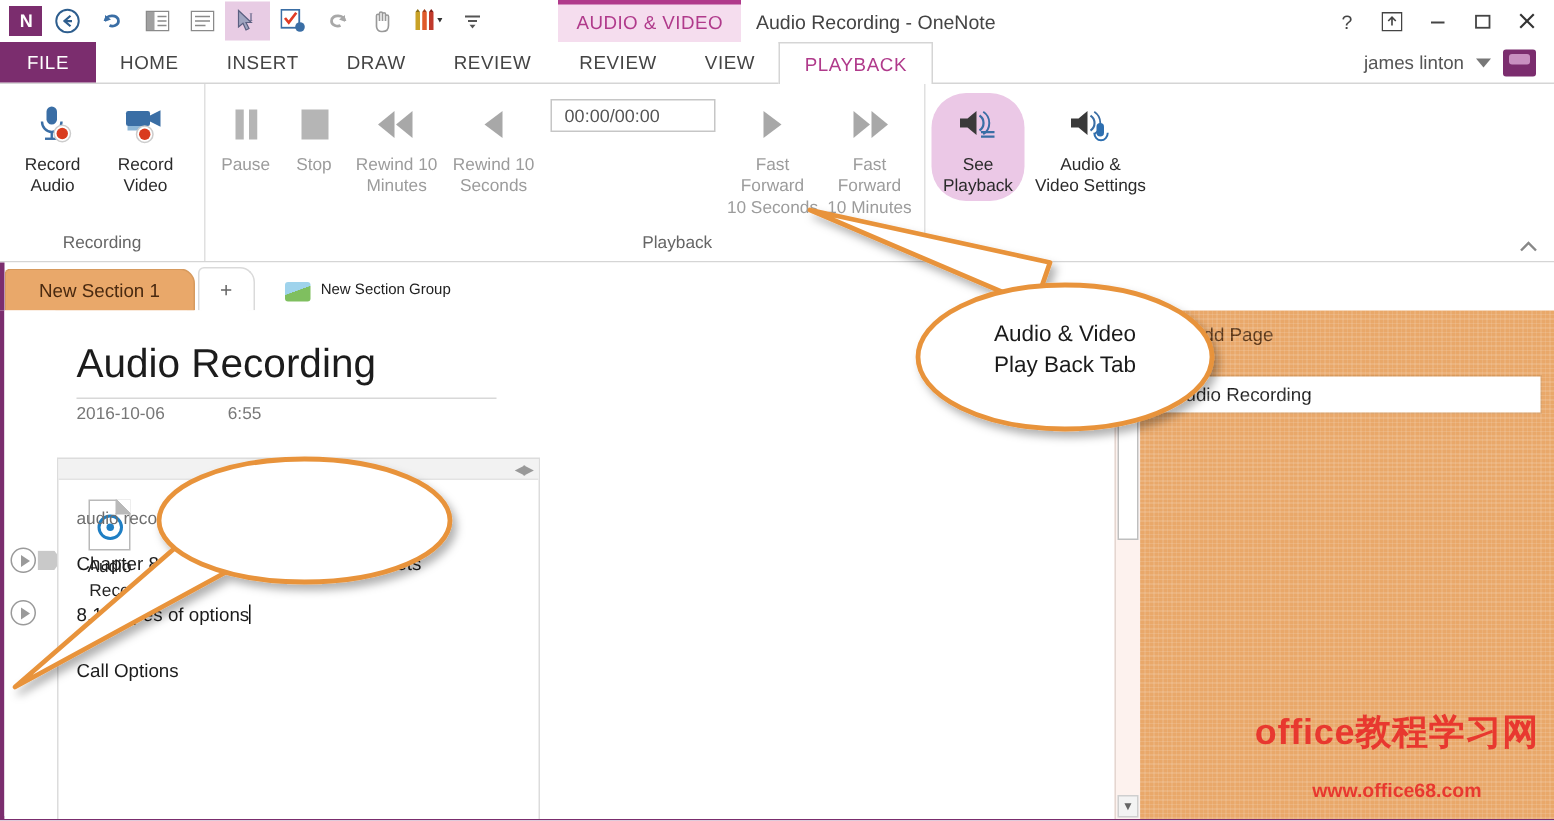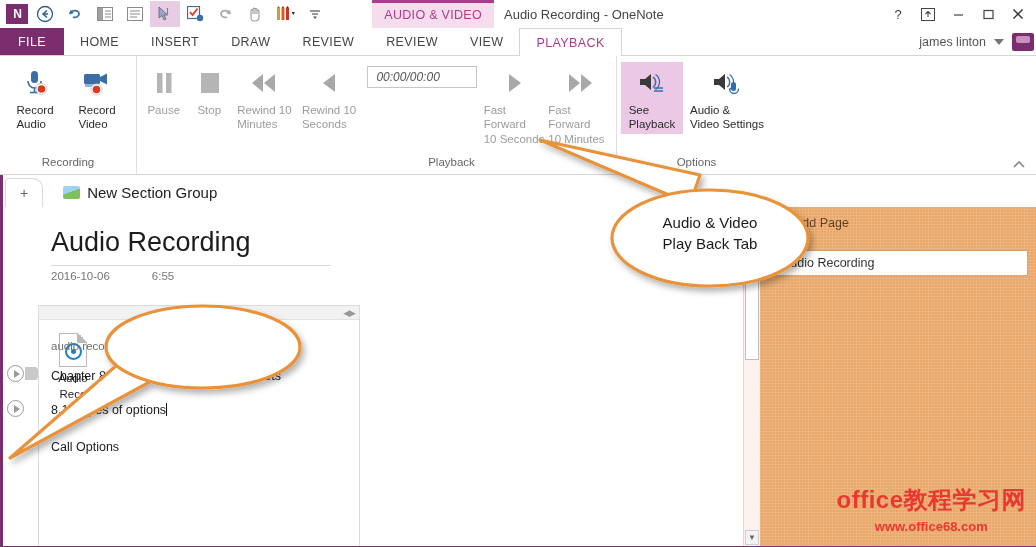--- a/index.html
+++ b/index.html
@@ -93,21 +93,21 @@
     color: #B03A8B;
     background: #fff;
     border-left: 1px solid #D5D5D5;
     border-right: 1px solid #D5D5D5;
     border-top: 1px solid #D5D5D5;
     margin-bottom: -1px;
   }
   .tabrow-right {
     margin-left: auto;
     display: flex; align-items: center;
-    padding-right: 2px; gap: 8px;
+    padding-right: 12px; gap: 8px;
   }
   .username { font-size: 12.5px; color: #555; }
   .user-av {
     width: 22px; height: 18px;
     background: #7B2D6E;
     border-radius: 2px;
     position: relative;
   }
   .user-av::after {
     content: ""; position: absolute;
@@ -148,37 +148,37 @@
     display: flex;
     flex-direction: column;
     align-items: center;
     padding: 4px 1px 2px 1px;
     cursor: pointer;
   }
   .rbtn.wide { width: 74px; }
   .rbtn .lbl {
     font-size: 11.5px;
     color: #2b2b2b;
+    text-align: center;
     line-height: 1.25;
     margin-top: 3px;
   }
   .rbtn.disabled .lbl { color: #9C9C9C; }
-  .rbtn.sel { background: #EBC8E6; }
+  .rbtn.sel { background: #EBC8E6; border-radius: 23px; }
   .ricon { height: 34px; display: flex; align-items: center; justify-content: center; }
 
   .timebox {
     width: 124px; height: 22px;
     border: 1px solid #C6C6C6;
     background: #fff;
     font-size: 12px;
     color: #555;
     display: flex; align-items: center;
     padding-left: 8px;
     margin: 4px 6px 0 6px;
-    font-style: italic;
   }
   .collapse-chev {
     position: absolute;
     right: 10px; bottom: 2px;
     font-size: 13px; color: #888;
     cursor: pointer;
   }
 
   
   .nbbar {
@@ -230,24 +230,24 @@
     background: #fff;
     border: 1px solid #DADADA;
     border-bottom: none;
     border-radius: 4px 10px 0 0;
     padding: 6px 14px 6px 14px;
     font-size: 14px; color: #666;
     margin-left: 2px;
     cursor: pointer;
   }
   .sec-group {
-    display: flex; align-items: center; gap: 7px;
+    display: flex; gap: 7px;
     margin-left: 20px;
     padding-bottom: 6px;
-    font-size: 15px; color: #222;
+    font-size: 10px; color: #222;
     cursor: pointer;
   }
   .sg-icon {
     width: 17px; height: 13px;
     background: linear-gradient(160deg,#9FD3EC 0%, #9FD3EC 45%, #7FBF5F 46%, #7FBF5F 100%);
     border-radius: 2px;
   }
   .searchwrap {
     margin-left: auto;
     margin-bottom: 4px; margin-right: 8px;
@@ -505,21 +505,21 @@
     pointer-events: none;
   }
   .wm1 {
     font-size: 24px; font-weight: bold;
     color: #E8382F;
     letter-spacing: .5px;
   }
   .wm2 {
     font-size: 13px; font-weight: bold;
     color: #E8382F;
-    margin-top: 3px;
+    margin-top: 15px;
   }
 </style>
 </head>
 <body>
 
 <div id="app">
 
   <div class="titlebar">
     <div class="qat">
       <div class="onenote-logo">N</div>
@@ -780,31 +780,31 @@
               <rect x="21" y="13" width="5" height="9" rx="2.5" fill="#2E6FB0"></rect>
               <path d="M19.5 19.5 a4.5 5 0 009 0" fill="none" stroke="#2E6FB0" stroke-width="1.3"></path>
             </svg>
           </div>
           <div class="lbl">
             <span>Audio &amp;</span><br>
             <span>Video Settings</span>
           </div>
         </div>
       </div>
-      <div class="rgroup-title">Options</div>
     </div>
 
     <div class="collapse-chev">
       <svg width="14" height="9" viewBox="0 0 14 9">
           <path d="M2 7 L7 2 L12 7" fill="none" stroke="#888" stroke-width="1.6"></path>
         </svg>
     </div>
   </div>
 
   <div class="nbbar">
+    <div class="sec-tab">New Section 1</div>
     <div class="sec-add">+</div>
     <div class="sec-group">
       <span class="sg-icon"></span>
       <span>New Section Group</span>
     </div>
   </div>
 
   <div class="body">
 
     <div class="canvas">

